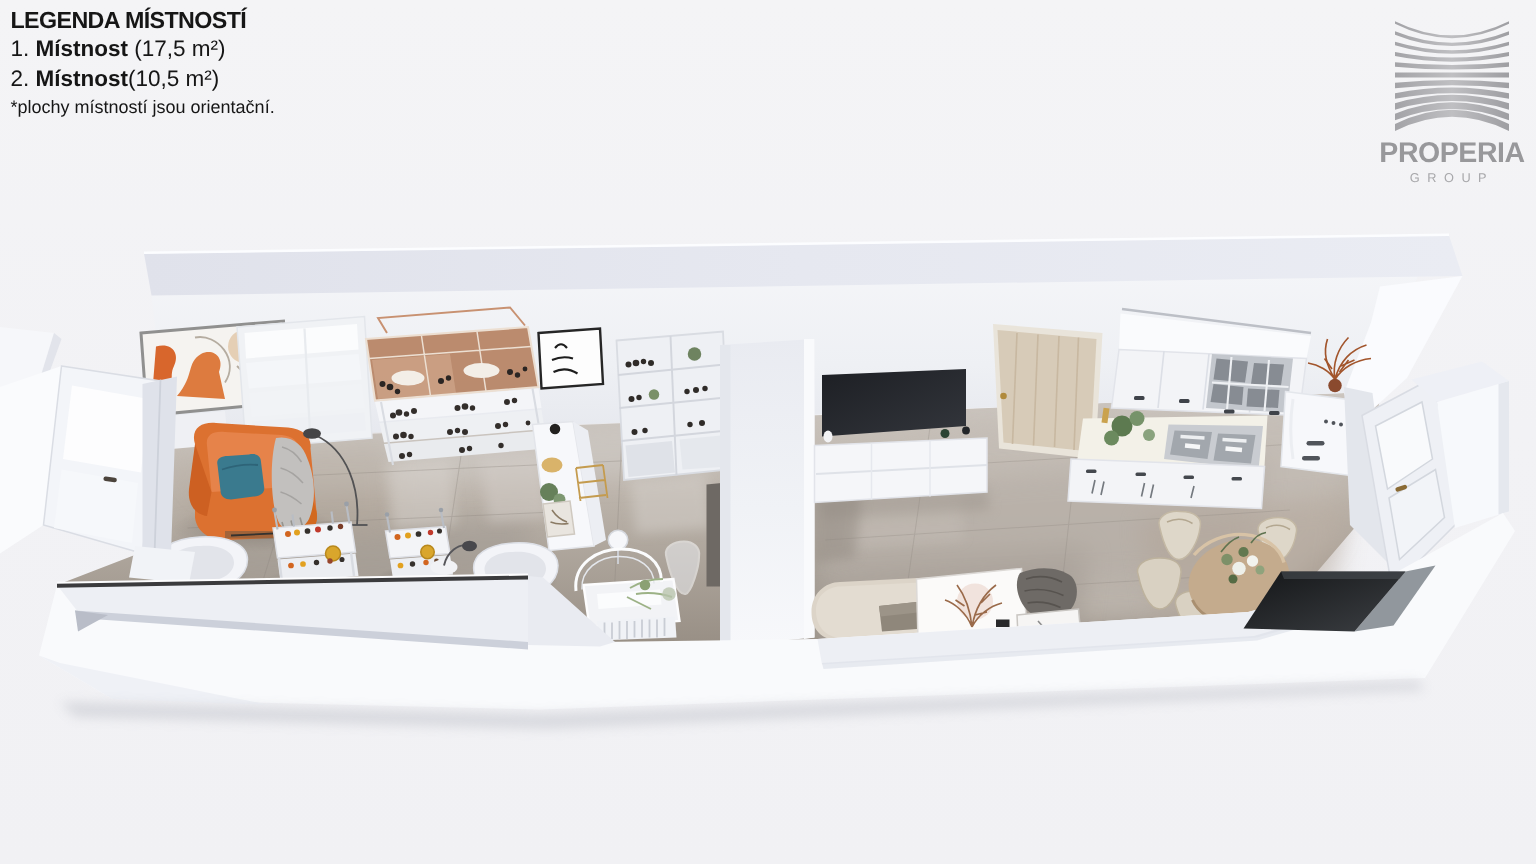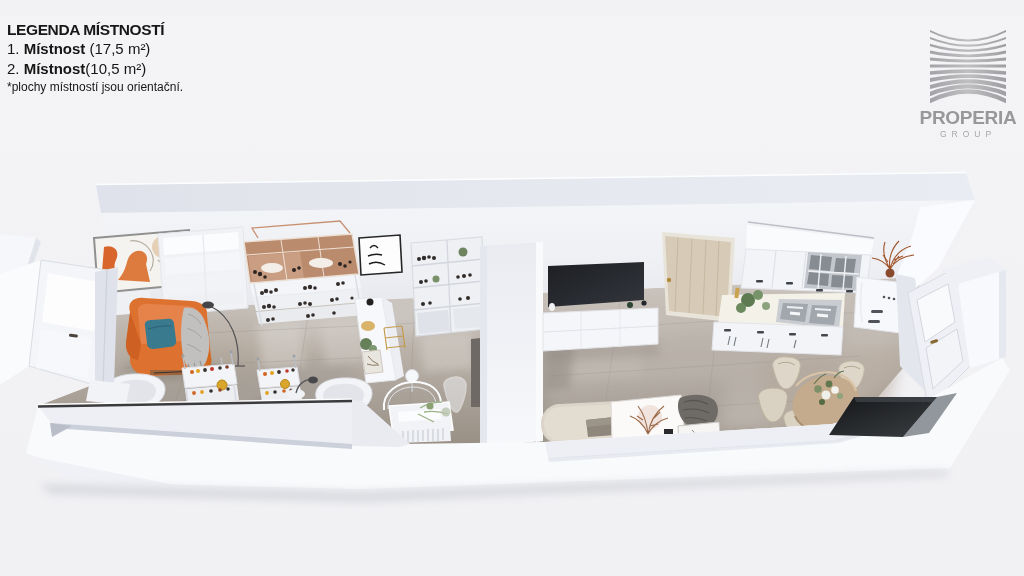--- a/index.html
+++ b/index.html
@@ -1,17 +1,17 @@
 <!DOCTYPE html>
 <html><head>
 <meta charset="utf-8">
 <style>
   html,body{margin:0;padding:0;width:1024px;height:576px;overflow:hidden;
     font-family:"Liberation Sans",sans-serif;background:#f2f2f4;}
-  #stage{position:relative;width:1024px;height:404px;margin-top:16px;}
+  #stage{position:relative;width:1024px;height:404px;}
   svg{position:absolute;left:0;top:0;}
 </style>
 </head>
 <body>
 <div id="stage">
 <svg width="1024" height="576" viewBox="0 0 1024 576">
 <defs>
   <linearGradient id="bgGrad" x1="0" y1="0" x2="0" y2="1">
     <stop offset="0" stop-color="#f4f4f6"></stop>
     <stop offset="0.5" stop-color="#f2f2f5"></stop>

